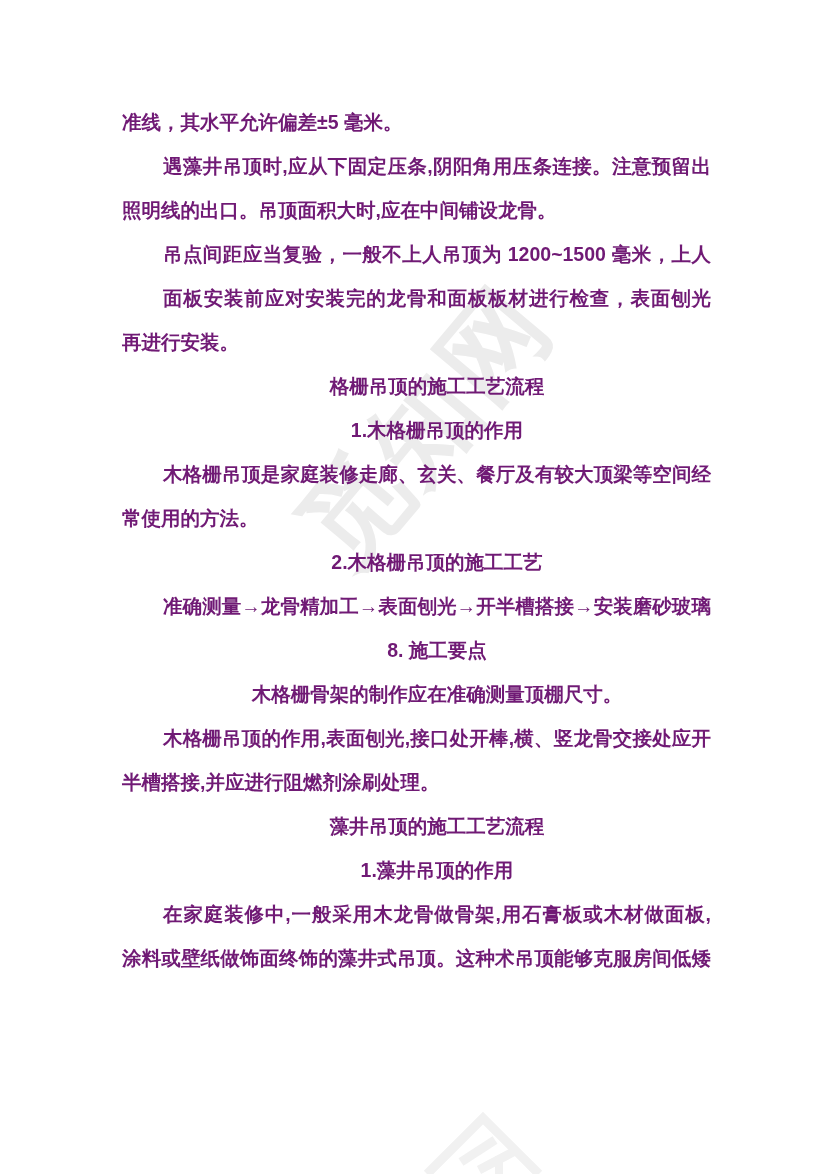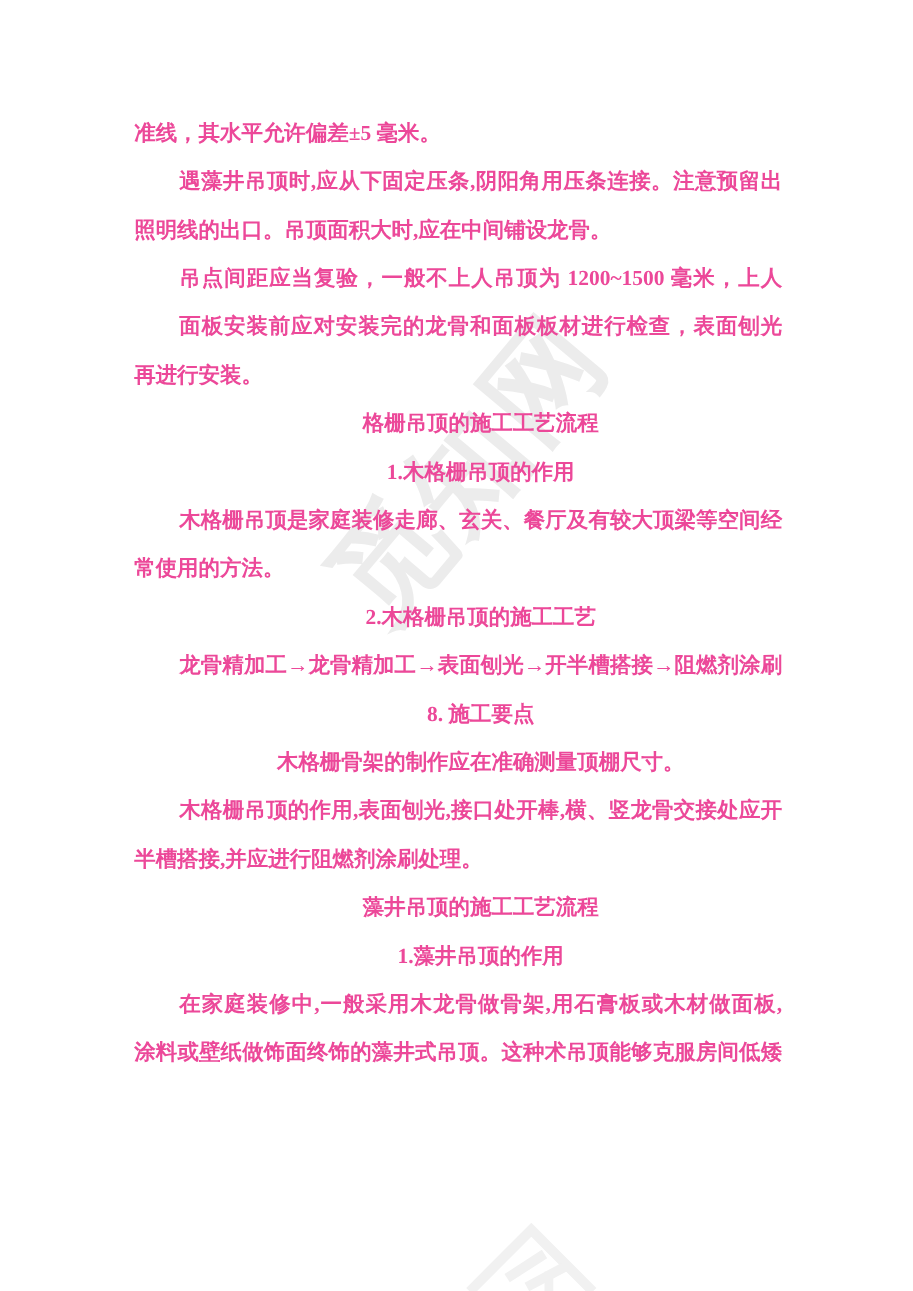--- a/index.html
+++ b/index.html
@@ -68,33 +68,33 @@
 
   <div class="watermark-text" style="color: rgb(236, 236, 236);">觅知网</div>
 
   <svg class="watermark-logo" width="240" height="64" viewBox="0 0 240 64">
     <path d="M64,64 L120,8 L176,64" fill="none" stroke-width="9" style="stroke: rgb(241, 241, 241);"></path>
     <path d="M98,52 L132,30" fill="none" stroke-width="9" style="stroke: rgb(241, 241, 241);"></path>
     <path d="M116,60 L150,42" fill="none" stroke-width="9" style="stroke: rgb(241, 241, 241);"></path>
     <path d="M136,46 L136,64" fill="none" stroke-width="8" style="stroke: rgb(241, 241, 241);"></path>
   </svg>
 
-  <div class="content" style="color: #ec4899; font-family: Liberation Serif, serif;">
+  <div class="content" style="color: #701a75;">
       <div class="line">准线，其水平允许偏差±5 毫米。</div>
       <div class="line indent justify">遇藻井吊顶时,应从下固定压条,阴阳角用压条连接。注意预留出</div>
       <div class="line">照明线的出口。吊顶面积大时,应在中间铺设龙骨。</div>
       <div class="line indent justify">吊点间距应当复验，一般不上人吊顶为 1200~1500 毫米，上人</div>
       <div class="line indent justify">面板安装前应对安装完的龙骨和面板板材进行检查，表面刨光</div>
       <div class="line">再进行安装。</div>
       <div class="line indent">格栅吊顶的施工工艺流程</div>
       <div class="line indent">1.木格栅吊顶的作用</div>
       <div class="line indent justify">木格栅吊顶是家庭装修走廊、玄关、餐厅及有较大顶梁等空间经</div>
       <div class="line">常使用的方法。</div>
       <div class="line indent">2.木格栅吊顶的施工工艺</div>
-      <div class="line indent justify">龙骨精加工→龙骨精加工→表面刨光→开半槽搭接→阻燃剂涂刷</div>
+      <div class="line indent justify">准确测量→龙骨精加工→表面刨光→开半槽搭接→安装磨砂玻璃</div>
       <div class="line indent">8. 施工要点</div>
       <div class="line indent">木格栅骨架的制作应在准确测量顶棚尺寸。</div>
       <div class="line indent justify">木格栅吊顶的作用,表面刨光,接口处开棒,横、竖龙骨交接处应开</div>
       <div class="line">半槽搭接,并应进行阻燃剂涂刷处理。</div>
       <div class="line indent">藻井吊顶的施工工艺流程</div>
       <div class="line indent">1.藻井吊顶的作用</div>
       <div class="line indent justify">在家庭装修中,一般采用木龙骨做骨架,用石膏板或木材做面板,</div>
       <div class="line justify">涂料或壁纸做饰面终饰的藻井式吊顶。这种术吊顶能够克服房间低矮</div>
     </div>
 

